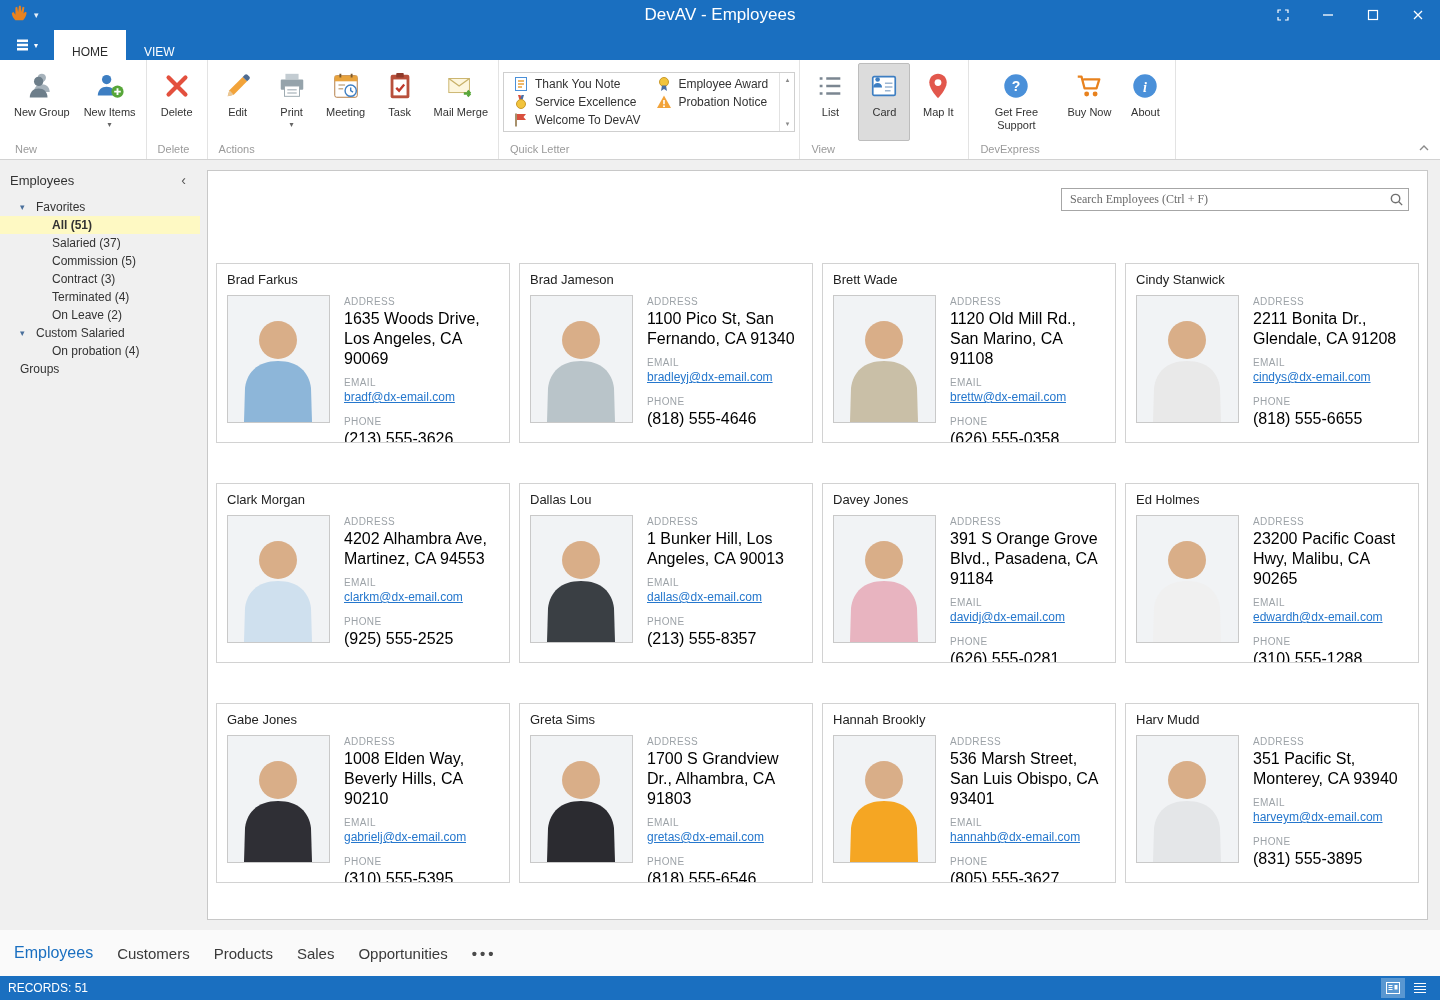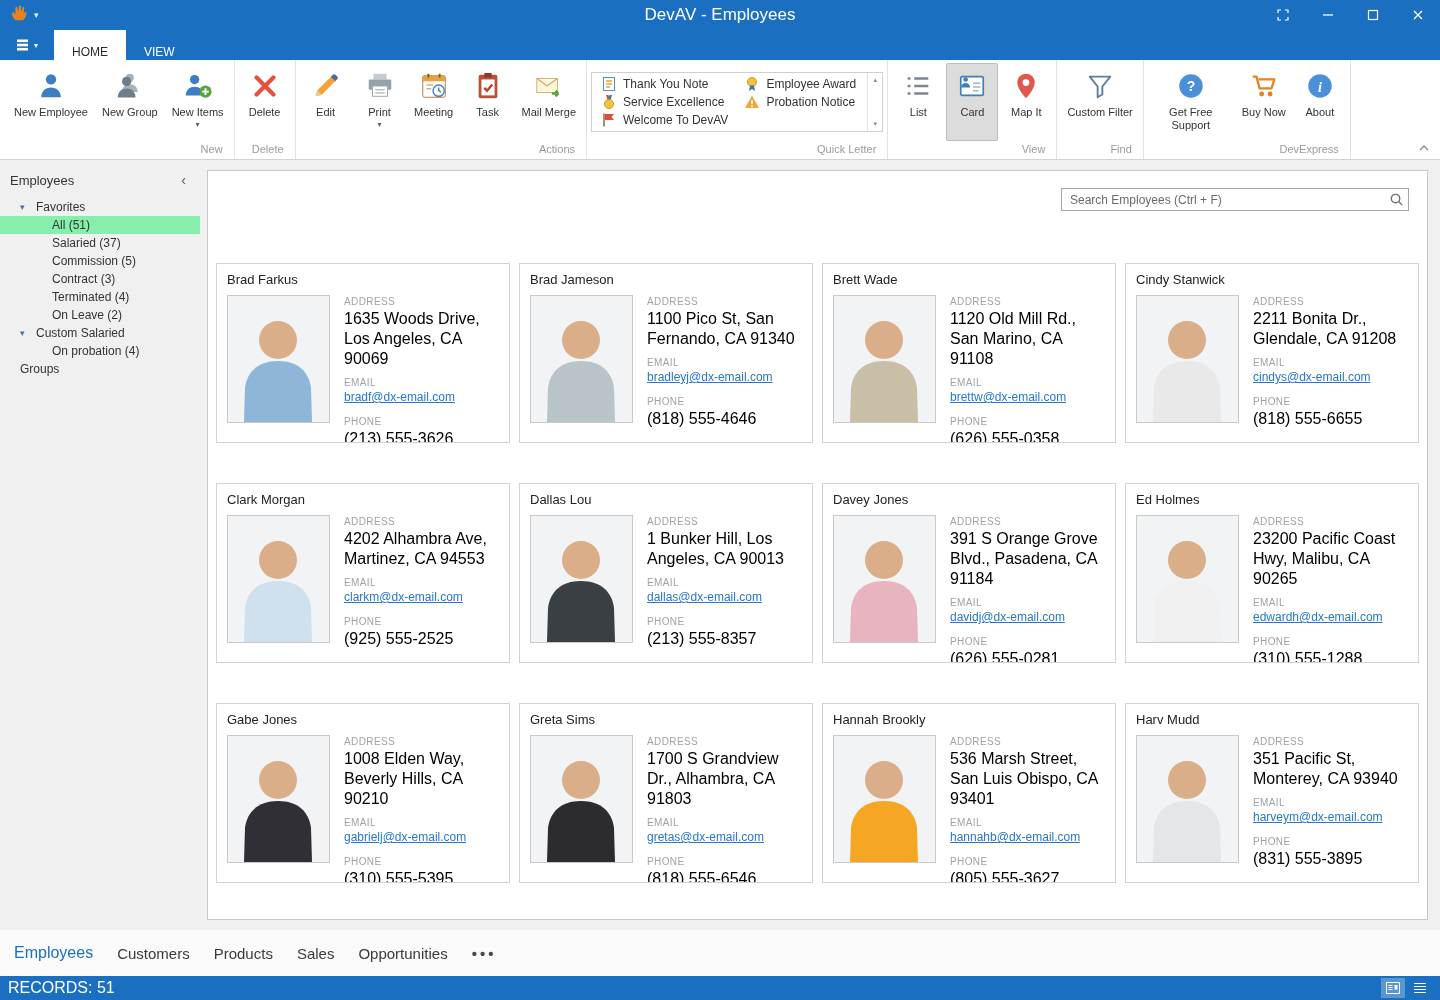--- a/index.html
+++ b/index.html
@@ -18,47 +18,47 @@
   
   .tabrow{height:30px;background:var(--chrome);display:flex;align-items:stretch;padding-left:10px}
   .app-menu-btn{width:34px;display:flex;align-items:center;justify-content:center;gap:2px;margin-right:10px;cursor:default}
   .rtab{padding:7px 18px;line-height:30px;font-size:12px;color:#fff;cursor:default}
   .rtab.active{background:#fff;color:#2b2b2b}
 
   
   .ribbon{height:100px;background:#fff;border-bottom:1px solid #d2d2d2;display:flex;position:relative;padding-left:4px}
   .rgroup{display:flex;flex-direction:column;border-right:1px solid #e3e3e3;padding:2px 3px 0}
   .rgroup-content{flex:1;display:flex;align-items:stretch}
-  .rgroup-label{height:17px;font-size:11px;color:#9a9a9a;text-align:right;padding:1px 8px 4px}
+  .rgroup-label{height:17px;font-size:11px;color:#9a9a9a;text-align:left;padding:1px 8px 4px}
   .rbtn{min-width:52px;max-width:86px;padding:5px 5px 2px;margin:1px;display:flex;flex-direction:column;align-items:center;gap:3px;font-size:11px;color:#333;text-align:center;line-height:1.15;border:1px solid transparent;border-radius:2px;cursor:default}
   .rbtn.selected{background:#dcdcdc;border-color:#bdbdbd}
   .rbtn-icon{height:34px;display:flex;align-items:center}
   .rbtn-caret{font-size:8px;color:#666;line-height:6px}
   .rbtn-label{white-space:normal}
   .qgallery{margin:10px 1px;border:1px solid #cfcfcf;background:#fff;display:flex}
   .qletter-grid{display:grid;grid-auto-flow:column;grid-template-rows:repeat(3,1fr);column-gap:2px;padding:2px 2px}
   .qletter-item{display:flex;align-items:center;gap:6px;font-size:12px;color:#333;padding:0 7px;min-width:128px;cursor:default}
   .ql-icon{display:flex;align-items:center}
   .ql-scroll{width:15px;border-left:1px solid #e2e2e2;display:flex;flex-direction:column;justify-content:space-between;align-items:center;padding:3px 0;color:#8a8a8a;font-size:7px;cursor:default}
   .ribbon-collapse{position:absolute;right:10px;bottom:3px;cursor:default}
 
   
   .sidebar{position:absolute;left:0;top:160px;width:200px;height:770px;background:#f0f0f0}
   .sidebar-header{display:flex;justify-content:space-between;align-items:center;padding:12px 14px 10px 10px;font-size:13px;color:#333}
   .sidebar-collapse{color:#555;font-size:14px;cursor:default}
   .tree-item{height:18px;display:flex;align-items:center;font-size:12px;color:#333;cursor:default;white-space:nowrap}
   .tree-item.lvl0{padding-left:20px;gap:6px}
   .tree-item.lvl1{padding-left:52px}
-  .tree-item.selected{background:#86efac;font-weight:normal}
+  .tree-item.selected{background:#fef9c3;font-weight:bold}
   .tree-arrow{font-size:9px;color:#4a6f9b;width:10px}
 
   
   .main{position:absolute;left:207px;top:170px;width:1221px;height:750px;background:#fff;border:1px solid #c8c8c8}
   .searchbox{position:absolute;top:17px;right:18px;width:348px;height:23px;border:1px solid #a6a6a6;background:#fff;display:flex;align-items:center}
-  .searchbox input{flex:1;border:none;outline:none;font-size:12px;padding:0 8px;font-family:Liberation Sans, sans-serif;color:#c2410c;background:transparent}
+  .searchbox input{flex:1;border:none;outline:none;font-size:12px;padding:0 8px;font-family:Liberation Serif, serif;color:#c2410c;background:transparent}
   .searchbox input::placeholder{color:#6b6b6b}
   .mag{width:24px;display:flex;align-items:center;justify-content:center;cursor:default}
   .cards{position:absolute;top:92px;left:8px;right:8px;display:grid;grid-template-columns:repeat(4,1fr);grid-auto-rows:180px;column-gap:9px;row-gap:40px}
   .card{border:1px solid #d2d2d2;background:#fff;padding:8px 10px;overflow:hidden}
   .card-name{font-size:13px;color:#222;margin-bottom:8px}
   .card-row{display:flex;gap:14px}
   .photo{width:103px;height:128px;border:1px solid #c9c9c9;flex-shrink:0;background:#f1f3f5}
   .photo svg{display:block}
   .info{flex:1;min-width:0;padding-top:1px}
   .lbl{font-size:10px;color:#9da3a8;letter-spacing:.4px;margin:8px 0 2px}
@@ -66,21 +66,21 @@
   .val{font-size:16px;color:#000000;line-height:1.25}
   a.email{color:var(--link);text-decoration:underline;font-size:12px;display:inline-block;max-width:100%;overflow:hidden;text-overflow:ellipsis;white-space:nowrap}
 
   
   .footer{position:absolute;left:0;right:0;top:930px;height:46px;background:#fafafa;display:flex;align-items:center;padding-left:14px;gap:24px}
   .ftab{font-size:15px;color:#3a3a3a;cursor:default}
   .ftab.active{color:var(--chrome);font-size:16px}
   .ftab.more{letter-spacing:3px;color:#4a4a4a;font-weight:bold}
 
   
-  .statusbar{position:absolute;left:0;right:0;top:976px;height:24px;background:var(--chrome);color:#fff;font-size:16px;display:flex;align-items:center;justify-content:space-between;padding:0 8px}
+  .statusbar{position:absolute;left:0;right:0;top:976px;height:24px;background:var(--chrome);color:#fff;font-size:12px;display:flex;align-items:center;justify-content:space-between;padding:0 8px}
   .sb-right{display:flex;align-items:center}
   .sb-btn{width:24px;height:20px;display:flex;align-items:center;justify-content:center;margin-left:3px;cursor:default}
   .sb-btn.active{background:rgba(255,255,255,.28)}
 </style>
 </head>
 <body>
 
 <div class="app">
 
   <div class="titlebar">
@@ -126,31 +126,20 @@
       </span>
     <div id="ribbon-tabs" style="display:flex">
         <span class="rtab active">HOME</span>
         <span class="rtab">VIEW</span>
       </div>
   </div>
 
   <div class="ribbon" id="ribbon">
     <div class="rgroup">
         <div class="rgroup-content">
-          <div class="rbtn">
-            <span class="rbtn-icon">
-              <svg width="30" height="30" viewBox="0 0 32 32">
-                <g transform="translate(0,0) scale(1)">
-                  <circle cx="16" cy="9" r="5.5" fill="#3d7ec2"></circle>
-                  <path d="M5.5 28c0-6.5 4.5-10.5 10.5-10.5S26.5 21.5 26.5 28z" fill="#3d7ec2"></path>
-                </g>
-              </svg>
-            </span>
-            <span class="rbtn-label">New Employee</span>
-          </div>
           <div class="rbtn">
             <span class="rbtn-icon">
               <svg width="30" height="30" viewBox="0 0 32 32">
                 <g transform="translate(3,0) scale(0.8)">
                   <circle cx="16" cy="9" r="5.5" fill="#a6b2bb"></circle>
                   <path d="M5.5 28c0-6.5 4.5-10.5 10.5-10.5S26.5 21.5 26.5 28z" fill="#a6b2bb"></path>
                 </g>
                 <g transform="translate(-2,3) scale(0.9)">
                   <circle cx="16" cy="9" r="5.5" fill="#6d7e8a"></circle>
                   <path d="M5.5 28c0-6.5 4.5-10.5 10.5-10.5S26.5 21.5 26.5 28z" fill="#6d7e8a"></path>
@@ -346,33 +335,20 @@
             <span class="rbtn-label">Map It</span>
           </div>
         </div>
         <div class="rgroup-label">View</div>
       </div>
       <div class="rgroup">
         <div class="rgroup-content">
           <div class="rbtn">
             <span class="rbtn-icon">
               <svg width="30" height="30" viewBox="0 0 32 32">
-                <path d="M5 6h22l-8.5 10.5V25l-5 3V16.5z" fill="none" stroke="#5b7da0" stroke-width="2" stroke-linejoin="round"></path>
-              </svg>
-            </span>
-            <span class="rbtn-label">Custom Filter</span>
-          </div>
-        </div>
-        <div class="rgroup-label">Find</div>
-      </div>
-      <div class="rgroup">
-        <div class="rgroup-content">
-          <div class="rbtn">
-            <span class="rbtn-icon">
-              <svg width="30" height="30" viewBox="0 0 32 32">
                 <circle cx="16" cy="16" r="12.5" fill="#4a90d9"></circle>
                 <text x="16" y="21.5" font-size="15" font-family="Liberation Sans, sans-serif" font-weight="bold" fill="#fff" text-anchor="middle">?</text>
               </svg>
             </span>
             <span class="rbtn-label">Get Free Support</span>
           </div>
           <div class="rbtn">
             <span class="rbtn-icon">
               <svg width="30" height="30" viewBox="0 0 32 32">
                 <path d="M4 6h4l3.2 12.5H24l3-9.5H10" fill="none" stroke="#e8821e" stroke-width="2.4" stroke-linejoin="round"></path>

